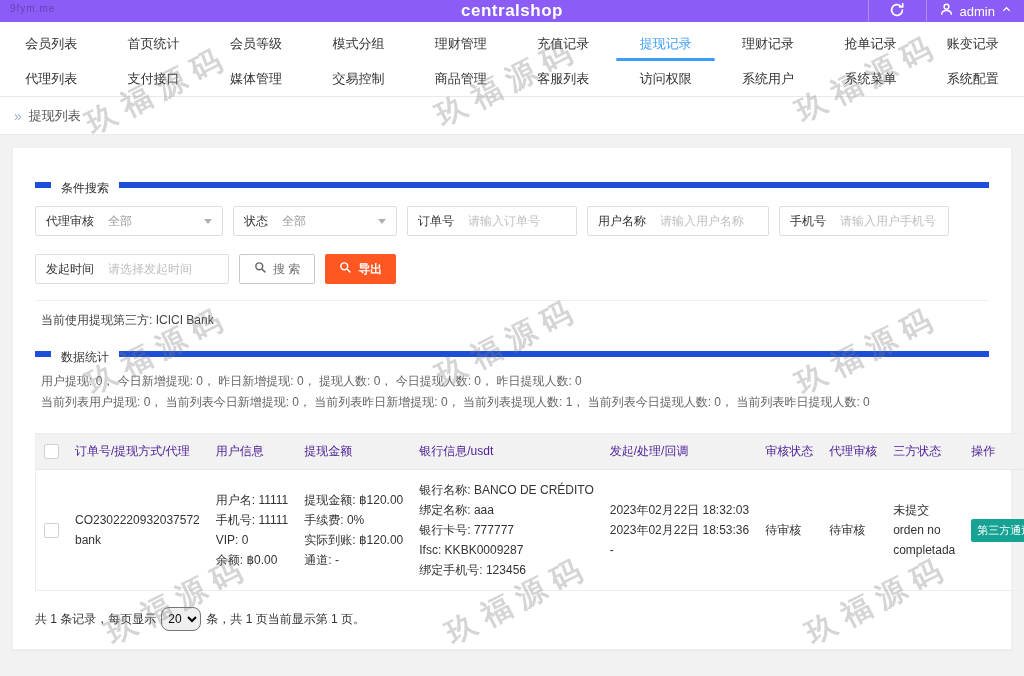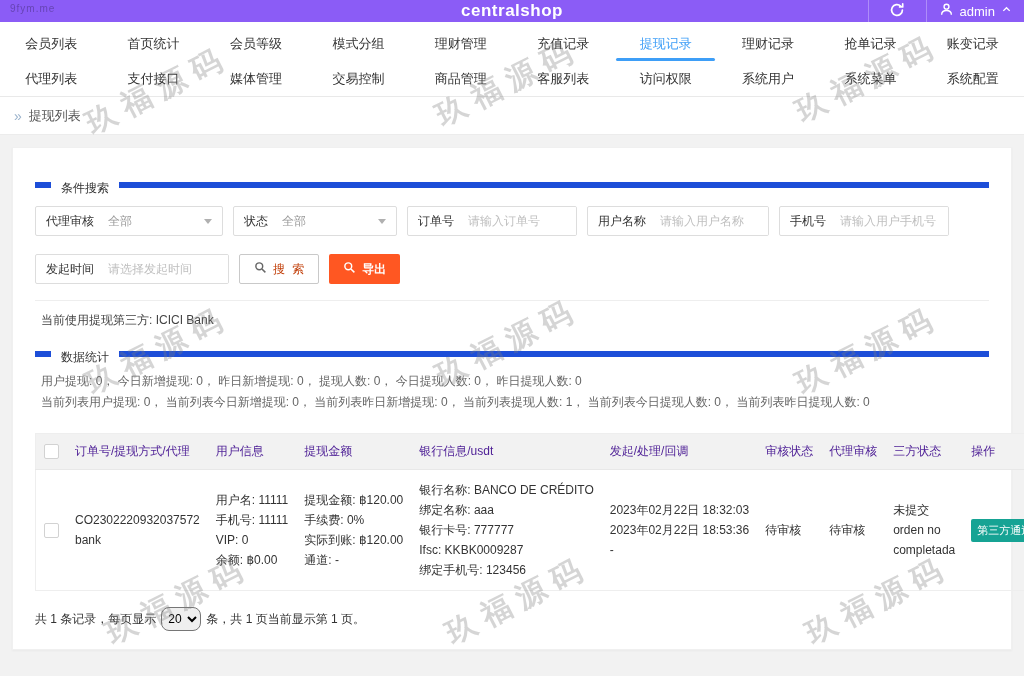--- a/index.html
+++ b/index.html
@@ -32,21 +32,21 @@
   .fs-legend { position:absolute; top:-8px; left:16px; background:#fff; padding:0 10px; color:#333; font-size:12px; }
   .form-row { display:flex; gap:10px; margin-top:18px; }
   .fgroup { display:flex; align-items:stretch; border:1px solid #ddd; border-radius:2px; height:30px; background:#fff; overflow:hidden; }
   .flabel { display:flex; align-items:center; padding:0 10px; color:#333; background:#fafafa00; white-space:nowrap; }
   .fsel { display:flex; align-items:center; justify-content:space-between; width:118px; padding:0 10px 0 4px; cursor:pointer; color:#666;gap:16px; }
   .caret-down { width:0; height:0; border-left:4px solid transparent; border-right:4px solid transparent; border-top:5px solid #b0b0b0; }
   .tinput { border:none; outline:none; width:112px; padding:0 8px 0 4px; font-size:12px; color:#333; font-family:inherit; }
   .tinput.wide { width:124px; }
   .tinput::placeholder { color:#bfbfbf; }
   .btn { height:30px; display:inline-flex; align-items:center; gap:6px; padding:0 14px; border-radius:2px; font-size:12px; cursor:pointer; border:none; font-family:inherit; }
-  .btn-search { background:#fff; border:1px solid #c9c9c9; color:#c2410c;font-family:Liberation Mono, monospace; }
+  .btn-search { background:#fff; border:1px solid #c9c9c9; color:#737373; }
   .btn-export { background:#ff5722; color:#fff; font-weight:bold; }
   .divider { border-top:1px solid #eee; margin-top:16px; }
   .hint-line { padding:11px 6px 2px; color:#444; }
   .stats { padding:14px 6px 4px; color:#666; line-height:21px; }
   
   table { width:100%; border-collapse:collapse; margin-top:16px; border:1px solid #eee; }
   th { background:#f2f2f2; font-weight:normal; text-align:left; padding:9px 8px; color:#4c1d95; border-bottom:1px solid #e8e8e8; white-space:nowrap; }
   td { padding:10px 8px; vertical-align:middle; line-height:20px; border-bottom:1px solid #eee; color:#333; }
   .cb { width:15px; height:15px; border:1px solid #d2d2d2; border-radius:2px; background:#fff; cursor:pointer; }
   .cell-lines div { white-space:nowrap; }

